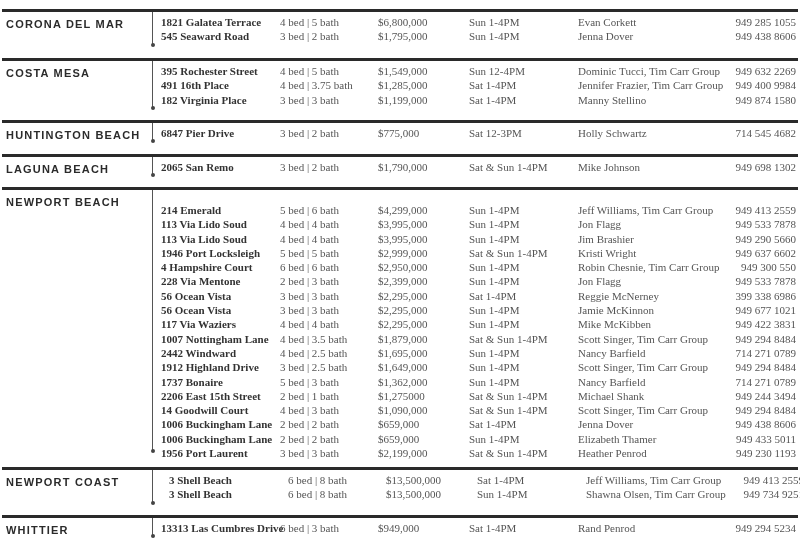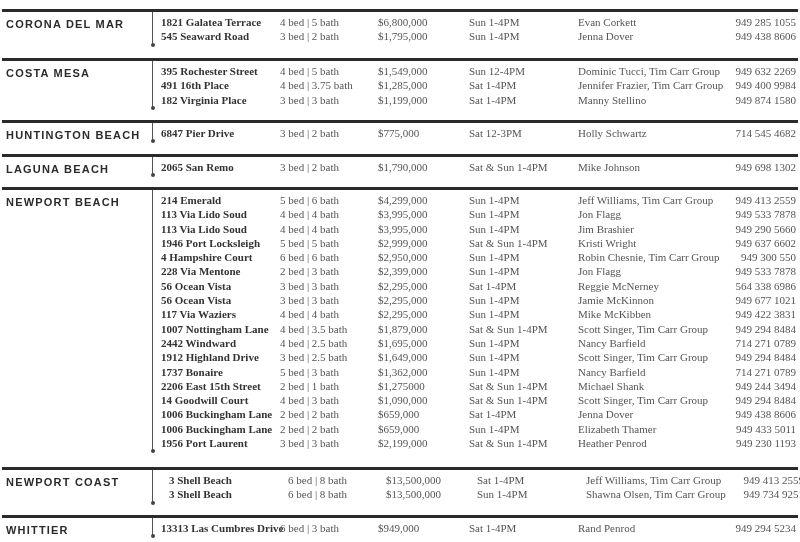--- a/index.html
+++ b/index.html
@@ -105,21 +105,21 @@
           <span class="time">Sat &amp; Sun 1-4PM</span>
           <span class="agent">Mike Johnson</span>
           <span class="phone">949 698 1302</span>
         </div>
       </div>
     </div>
     <div class="section" style="position: absolute; top: 187px; height: 280px;">
       <div class="city">NEWPORT BEACH</div>
       <div class="vline" style="height: 261.4px;"></div>
       <div class="vdot" style="top: 259.4px;"></div>
-      <div style="position: absolute; top: 3px; left: 0px; width: 100%;">
+      <div style="position: absolute; top: 13px; left: 0px; width: 100%;">
         <div class="row">
           <span class="addr">214 Emerald</span>
           <span class="beds">5 bed | 6 bath</span>
           <span class="price">$4,299,000</span>
           <span class="time">Sun 1-4PM</span>
           <span class="agent">Jeff Williams, Tim Carr Group</span>
           <span class="phone">949 413 2559</span>
         </div>
         <div class="row">
           <span class="addr">113 Via Lido Soud</span>
@@ -160,21 +160,21 @@
           <span class="time">Sun 1-4PM</span>
           <span class="agent">Jon Flagg</span>
           <span class="phone">949 533 7878</span>
         </div>
         <div class="row">
           <span class="addr">56 Ocean Vista</span>
           <span class="beds">3 bed | 3 bath</span>
           <span class="price">$2,295,000</span>
           <span class="time">Sat 1-4PM</span>
           <span class="agent">Reggie McNerney</span>
-          <span class="phone">564 338 6986</span>
+          <span class="phone">399 338 6986</span>
         </div>
         <div class="row">
           <span class="addr">56 Ocean Vista</span>
           <span class="beds">3 bed | 3 bath</span>
           <span class="price">$2,295,000</span>
           <span class="time">Sun 1-4PM</span>
           <span class="agent">Jamie McKinnon</span>
           <span class="phone">949 677 1021</span>
         </div>
         <div class="row">

